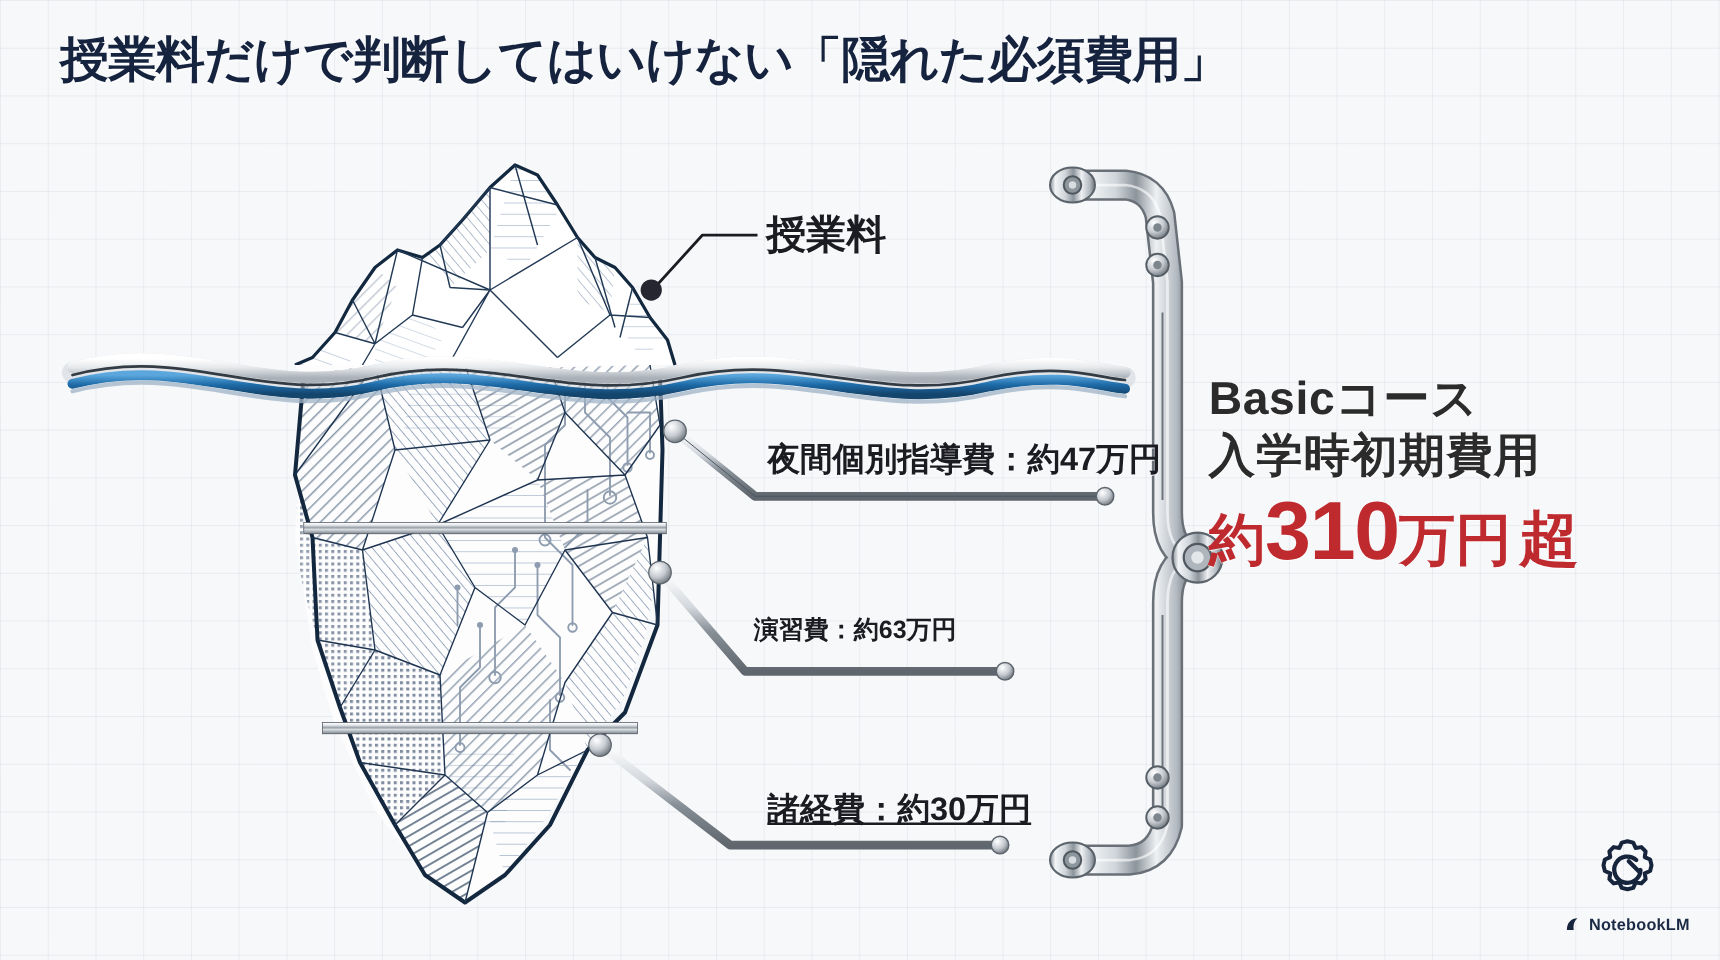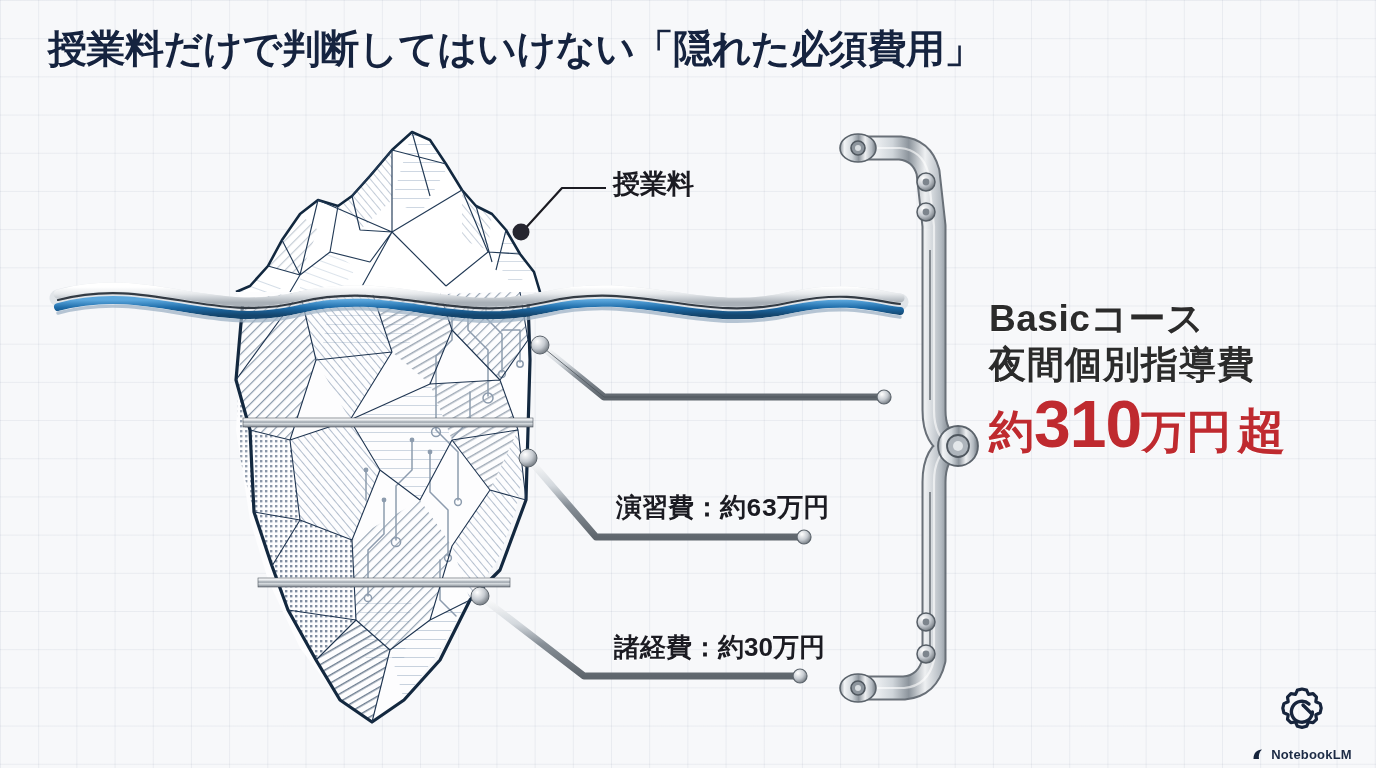--- a/index.html
+++ b/index.html
@@ -45,29 +45,29 @@
     pointer-events: none;
   }
   
   .callout-label {
     position: absolute;
     font-weight: 800;
     color: #1b1b22;
     white-space: nowrap;
     text-shadow: 0 1px 0 rgba(255,255,255,0.85);
   }
-  #label-tuition   { left: 613px; top: 166px; font-size: 27px; }
+  #label-tuition   { left: 613px; top: 166px; font-size: 32px; }
   #label-night     { left: 614px; top: 350px; font-size: 26px; }
-  #label-practice  { left: 616px; top: 490px; font-size: 26px; font-family: Liberation Mono, monospace; }
-  #label-misc      { left: 614px; top: 630px; font-size: 26px; }
+  #label-practice  { left: 603px; top: 490px; font-size: 20px; }
+  #label-misc      { left: 614px; top: 630px; font-size: 26px; text-decoration: underline; }
 
   
   #summary {
     position: absolute;
-    left: 989px;
+    left: 967px;
     top: 296px;
     width: 370px;
     text-align: left;
   }
   .sum-line1, .sum-line2 {
     font-size: 37px;
     font-weight: 700;
     color: #2b2b2b;
     line-height: 1.24;
     letter-spacing: 0.5px;
@@ -93,21 +93,21 @@
   }
   .amt-yaku { font-size: 45px; }
   .amt-num  { font-size: 66px; letter-spacing: -1px; }
   .amt-man  { font-size: 45px; font-family: Liberation Serif, serif; }
   .amt-cho  { font-size: 48px; margin-left: 6px; }
 
   
   #watermark {
     position: absolute;
     right: 14px;
-    bottom: 6px;
+    bottom: 21px;
     width: 120px;
     text-align: center;
     color: #1b2a44;
   }
   #watermark .wm-text {
     font-size: 13px;
     font-weight: 600;
     letter-spacing: 0.2px;
     display: flex;
     align-items: center;
@@ -345,28 +345,29 @@
       <g>
         <circle cx="958" cy="446" r="20" fill="url(#metalV)" stroke="#5b636b" stroke-width="1.8"></circle>
         <circle cx="958" cy="446" r="11" fill="#aeb5bc" stroke="#4f575f" stroke-width="1.8"></circle>
         <circle cx="958" cy="446" r="5" fill="#e3e7ea"></circle>
       </g>
     </g>
   </svg>
 
   <div class="callout-label" id="label-tuition">授業料</div>
 
+  <div class="callout-label" id="label-night">夜間個別指導費：約47万円</div>
 
   <div class="callout-label" id="label-practice">演習費：約63万円</div>
 
   <div class="callout-label" id="label-misc">諸経費：約30万円</div>
 
   <div id="summary">
     <div class="sum-line1">Basicコース</div>
-    <div class="sum-line2">夜間個別指導費</div>
+    <div class="sum-line2">入学時初期費用</div>
     <div class="sum-amount">
       <span class="amt-yaku">約</span><span class="amt-num">310</span><span class="amt-man">万円</span><span class="amt-cho">超</span>
     </div>
   </div>
 
   <div id="watermark">
     <svg width="56" height="56" viewBox="0 0 56 56">
       <path d="M28,4 l4.6,1.1 1.9,4.3 4.6,-0.7 3.4,3.4 -0.7,4.6 4.3,1.9 1.1,4.6 -1.1,4.6 -4.3,1.9 0.7,4.6 -3.4,3.4 -4.6,-0.7 -1.9,4.3 -4.6,1.1 -4.6,-1.1 -1.9,-4.3 -4.6,0.7 -3.4,-3.4 0.7,-4.6 -4.3,-1.9 -1.1,-4.6 1.1,-4.6 4.3,-1.9 -0.7,-4.6 3.4,-3.4 4.6,0.7 1.9,-4.3 Z" fill="none" stroke="#16243c" stroke-width="3.2" stroke-linejoin="round"></path>
       <path d="M35,19 a10.5,10.5 0 1 0 3.4,8" fill="none" stroke="#16243c" stroke-width="3.4" stroke-linecap="round"></path>
       <path d="M29,20 l9,9" fill="none" stroke="#16243c" stroke-width="3.4" stroke-linecap="round"></path>

